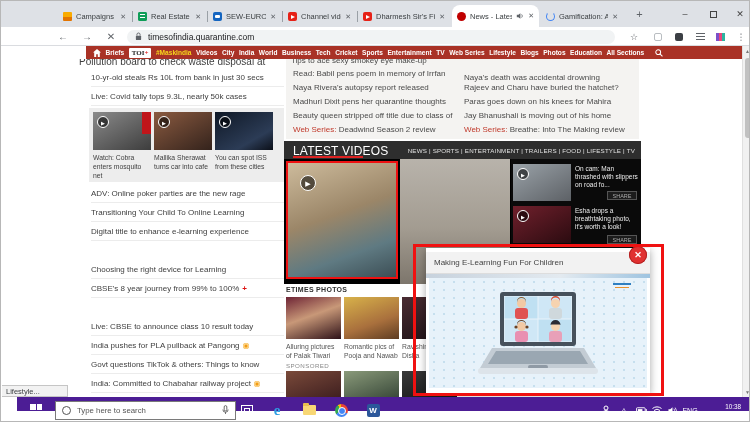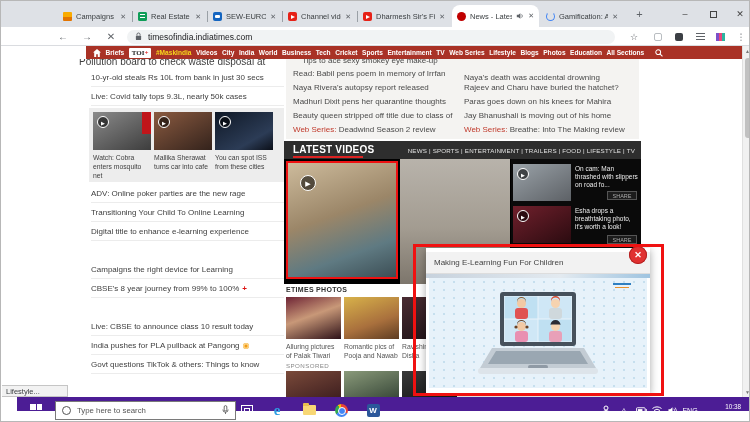--- a/index.html
+++ b/index.html
@@ -59,21 +59,21 @@
 .badge-dot{display:inline-block;width:6px;height:6px;border-radius:50%;background:#f39c12;box-shadow:inset 0 0 0 1.5px #fbd38a;vertical-align:middle;margin-left:3px}
 .badge-plus{color:#d11;font-weight:bold;font-size:8px;margin-left:3px}
 
 .entpanel{position:absolute;left:285px;top:58px;width:353px;height:80px;background:#f4f3f1}
 .erow{position:absolute;font-size:8px;color:#4a4a4a;white-space:nowrap;overflow:hidden;height:13px;line-height:13px}
 .ws{color:#c0392b}
 .eclip{position:absolute;top:0;height:7px;overflow:hidden;font-size:8px;color:#4a4a4a}
 .eclip span{display:block;margin-top:-3px}
 
 .lvbar{position:absolute;left:283px;top:140px;width:357px;height:18px;background:#2e2e2e}
-.lvtitle{position:absolute;left:9px;top:3px;font-size:10px;font-weight:bold;color:#fff;letter-spacing:.2px}
+.lvtitle{position:absolute;left:9px;top:3px;font-size:12px;font-weight:normal;color:#fff;letter-spacing:.2px}
 .lvline{position:absolute;left:9px;top:14.5px;width:70px;height:2px;background:#d22}
 .lvcats{position:absolute;right:6px;top:5.5px;font-size:6.2px;color:#e0e0e0;letter-spacing:.2px}
 .vidarea{position:absolute;left:283px;top:158px;width:357px;height:125px;background:#000}
 .selthumb{position:absolute;left:2px;top:2px;width:112px;height:118px;border:2px solid #e11;background:linear-gradient(160deg,#cdbb9c 0%,#9b8668 45%,#5f7a82 75%,#3c4e55 100%)}
 .mainvid{position:absolute;left:116px;top:0;width:110px;height:125px;background:linear-gradient(180deg,#b8b3ab 0%,#a39c91 55%,#7d766c 100%)}
 .rpanel{position:absolute;left:227px;top:0;width:130px;height:125px;background:#0a0a0a}
 .rthumb{position:absolute;left:2px;width:58px;height:37px}
 .rtxt{position:absolute;left:64px;width:64px;font-size:6.5px;line-height:8px;color:#eee}
 .sharebtn{position:absolute;left:96px;width:30px;height:9px;background:#1c1c1c;border:1px solid #555;color:#aaa;font-size:5.5px;text-align:center;line-height:8px}
 
@@ -186,21 +186,21 @@
 
   <div class="toolbar">
     <div class="navbtn" style="left:54px">←</div>
     <div class="navbtn" style="left:78px">→</div>
     <div class="navbtn" style="left:102px">✕</div>
     <div class="omnibox">
       <svg width="7" height="9" viewBox="0 0 8 10">
           <rect x="1" y="4" width="6" height="5" rx="1" fill="#5f6368"></rect>
           <path d="M2.2 4 V2.8 a1.8 1.8 0 0 1 3.6 0 V4" stroke="#5f6368" stroke-width="1.1" fill="none"></path>
         </svg>
-      <span class="url">timesofindia.indiatimes.com</span>
+      <span class="url">timesofindia.quarantine.com</span>
     </div>
     <div class="tbicon" style="left:626px">☆</div>
     <div class="tbicon" style="left:650px">
         <span class="sq-ext"></span>
       </div>
     <div class="tbicon" style="left:671px">
         <span class="dark-ext"></span>
       </div>
     <div class="tbicon" style="left:692px">
         <span class="list-ext"></span>
@@ -268,28 +268,29 @@
       <div class="vthumb" style="background:linear-gradient(150deg,#0f1826,#2c3c56 70%,#0b0f18)">
         <span class="playb">▶</span>
       </div>
       <div class="vcap">You can spot ISS from these cities</div>
     </div>
   </div>
 
   <div class="lrow" style="top:183px"><span>ADV: Online poker parties are the new rage</span></div>
   <div class="lrow" style="top:202px"><span>Transitioning Your Child To Online Learning</span></div>
   <div class="lrow" style="top:221px"><span>Digital title to enhance e-learning experience</span></div>
-  <div class="lrow" style="top:259px"><span>Campaigns the right device for Learning</span></div>
+  <div class="lrow" style="top:259px"><span>Choosing the right device for Learning</span></div>
   <div class="lrow" style="top:278px"><span>CBSE's 8 year journey from 99% to 100%</span><span class="badge-plus">+</span></div>
   <div class="lrow" style="top:316px"><span>Live: CBSE to announce class 10 result today</span></div>
   <div class="lrow" style="top:335px"><span>India pushes for PLA pullback at Pangong</span><span class="badge-dot"></span></div>
   <div class="lrow" style="top:354px"><span>Govt questions TikTok &amp; others: Things to know</span></div>
+  <div class="lrow" style="top:373px"><span>India: Committed to Chabahar railway project</span><span class="badge-dot"></span></div>
 
   <div class="entpanel">
-    <div class="eclip" style="left:16px;width:160px">
+    <div class="eclip" style="left:5px;width:160px">
         <span>Tips to ace sexy smokey eye make-up</span>
       </div>
     <div class="erow" style="left:7px;top:8px;width:165px">Read: Babil pens poem in memory of Irrfan</div>
     <div class="erow" style="left:7px;top:22px;width:165px">Naya Rivera's autopsy report released</div>
     <div class="erow" style="left:7px;top:36px;width:165px">Madhuri Dixit pens her quarantine thoughts</div>
     <div class="erow" style="left:7px;top:50px;width:165px">Beauty queen stripped off title due to class of</div>
     <div class="erow" style="left:7px;top:64px;width:165px"><span class="ws">Web Series:</span> <span>Deadwind Season 2 review</span></div>
     <div class="erow" style="left:178px;top:12px;width:170px">Naya's death was accidental drowning</div>
     <div class="erow" style="left:178px;top:22px;width:170px">Rajeev and Charu have buried the hatchet?</div>
     <div class="erow" style="left:178px;top:36px;width:170px">Paras goes down on his knees for Mahira</div>

